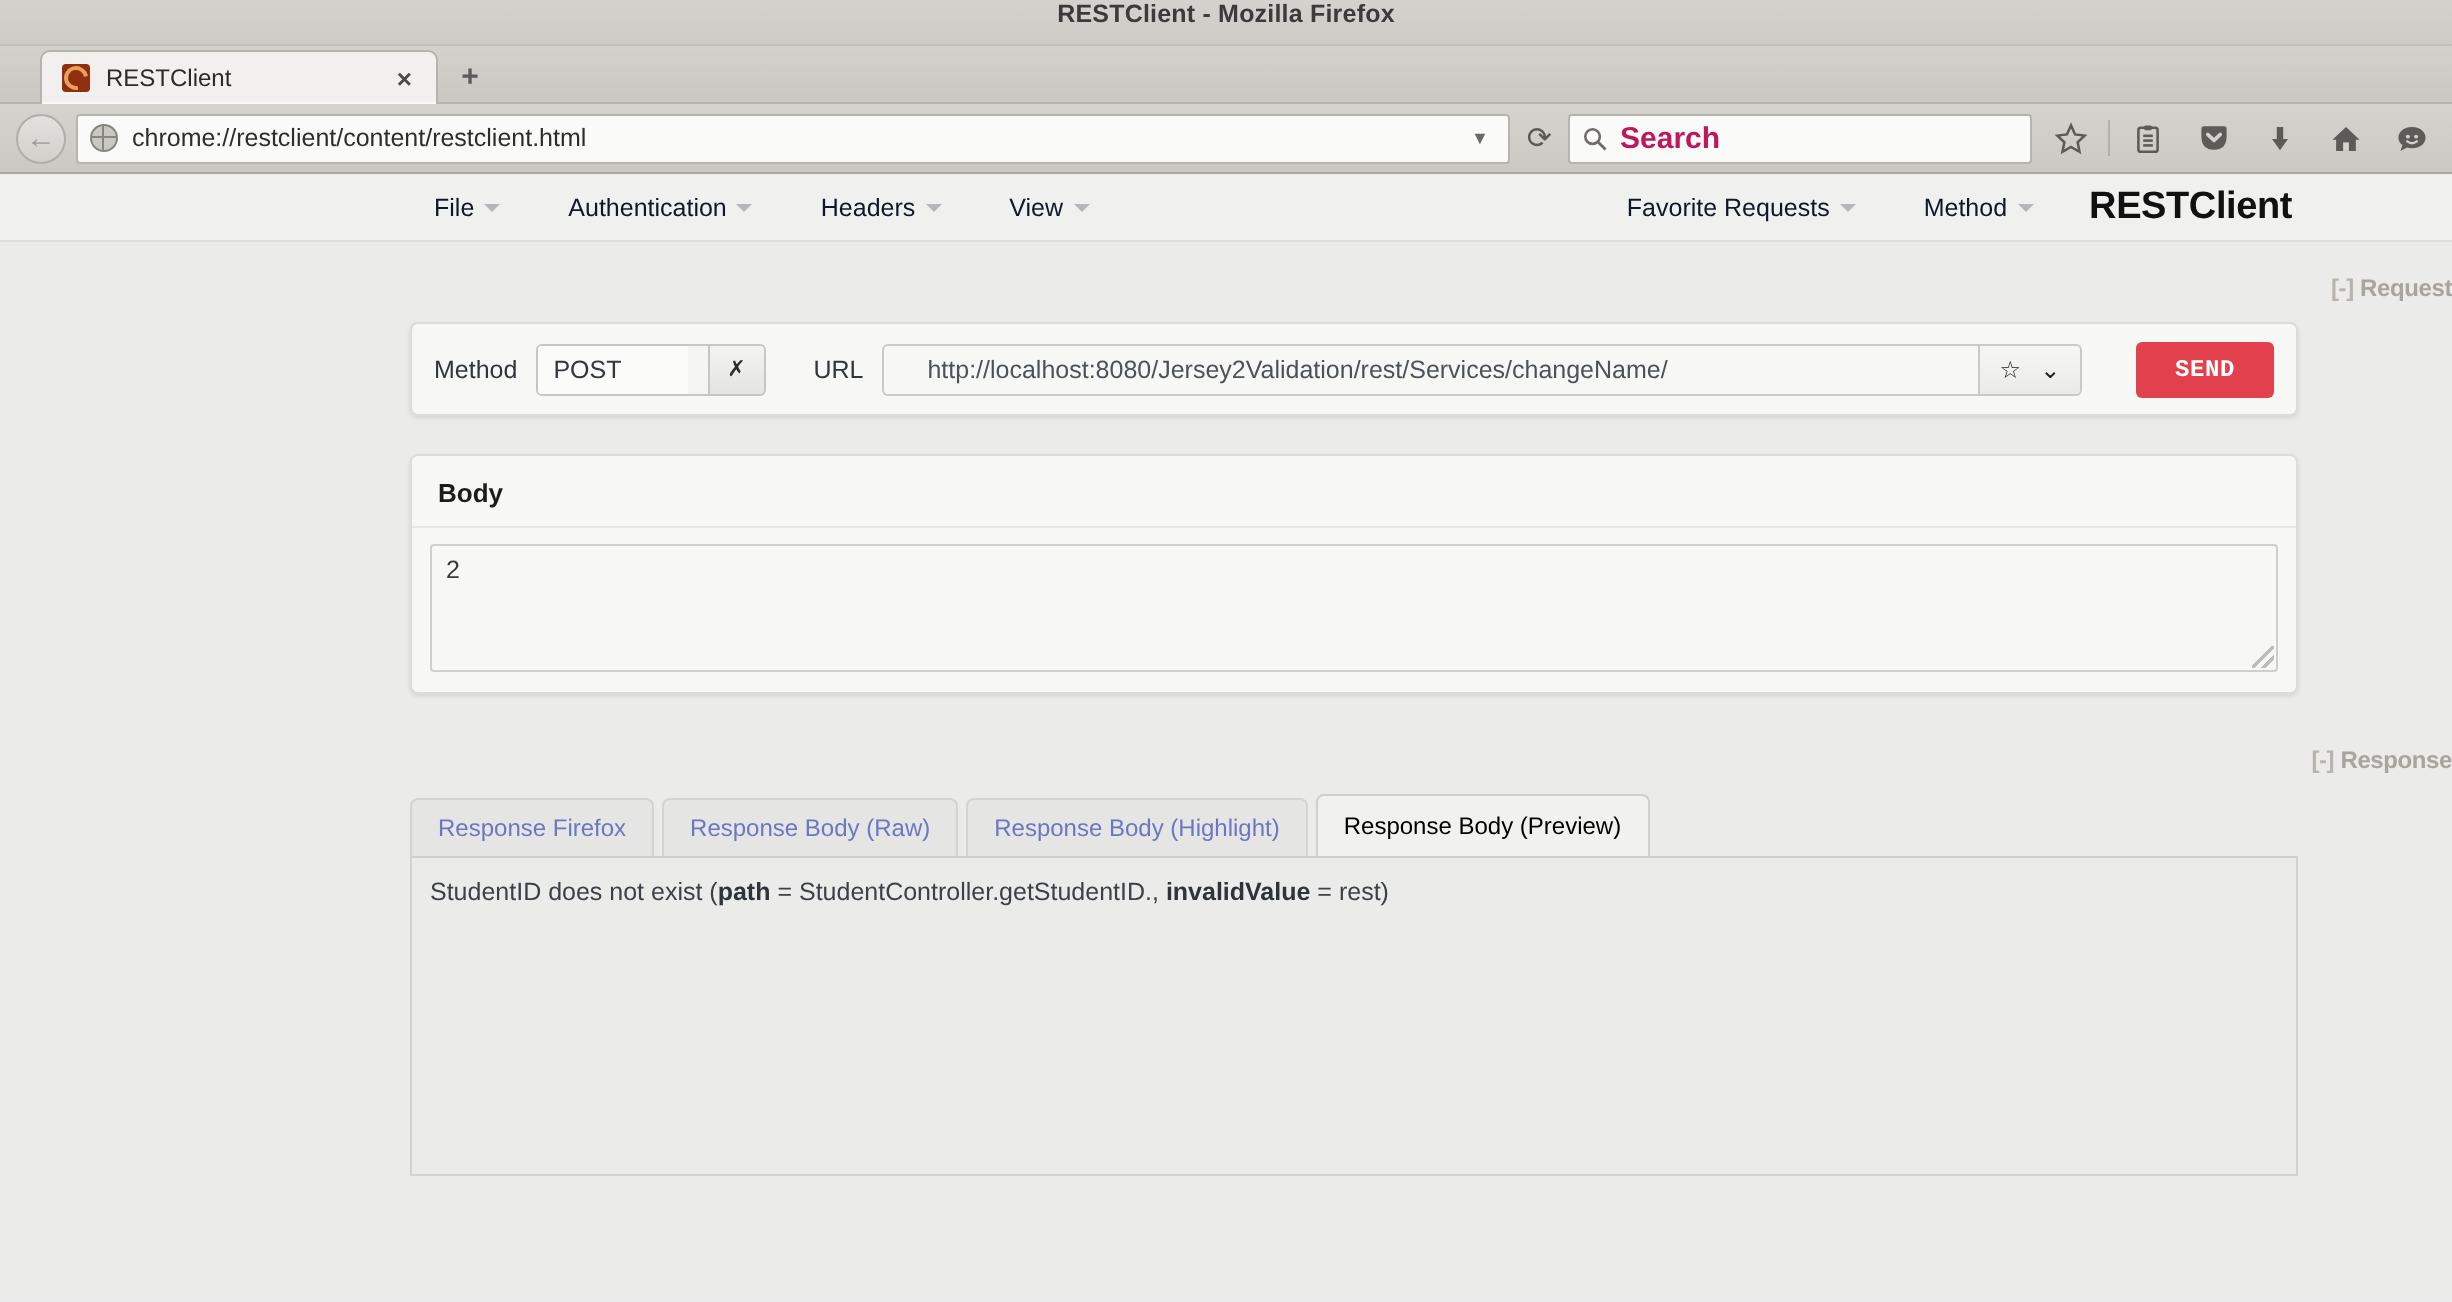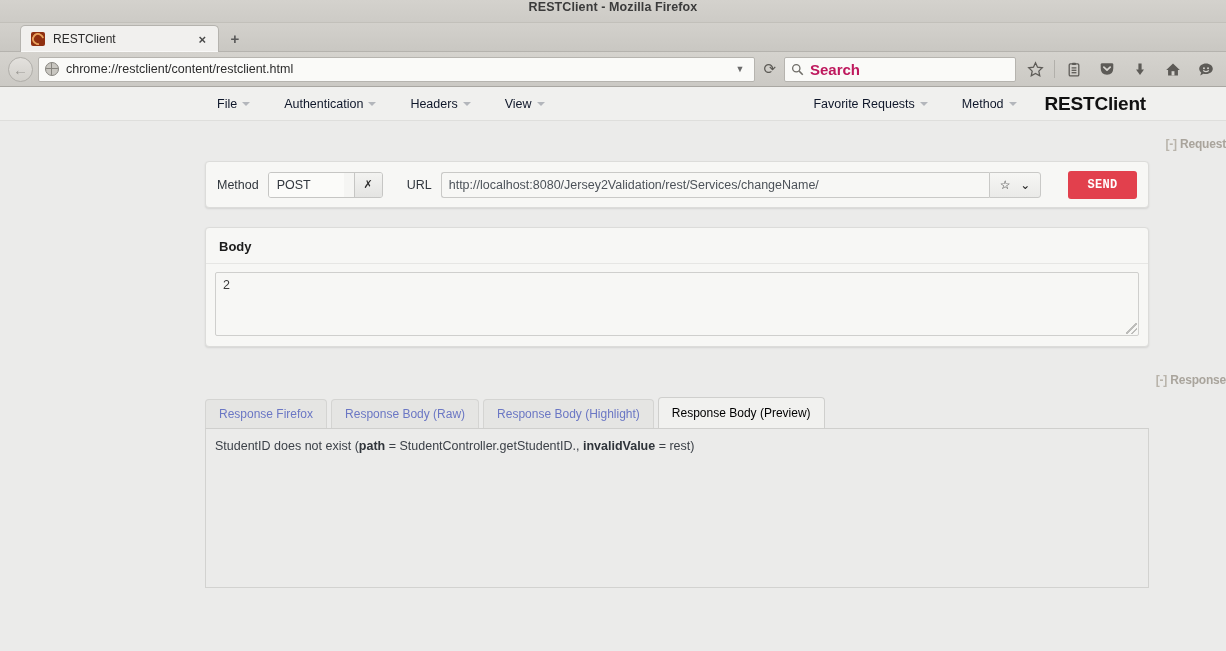--- a/index.html
+++ b/index.html
@@ -222,21 +222,21 @@
   .url-label { margin-left: 24px; }
   .url-input {
     flex: 1;
     height: 26px;
     background: #f7f7f5;
     border: 1px solid #c9c9c7;
     border-right: none;
     border-radius: 3px 0 0 3px;
     font-size: 12.5px; color: #4c5259;
     display:flex; align-items:center;
-    padding: 0 7px;
+    padding: 0 22px;
     min-width: 0;
     white-space:nowrap; overflow:hidden;
   }
   .url-btns {
     height: 26px; width: 52px;
     border: 1px solid #c9c9c7;
     border-radius: 0 3px 3px 0;
     background: linear-gradient(to bottom,#f6f6f4,#eaeae8);
     display:flex; align-items:center; justify-content:space-around;
     padding: 0 5px;

